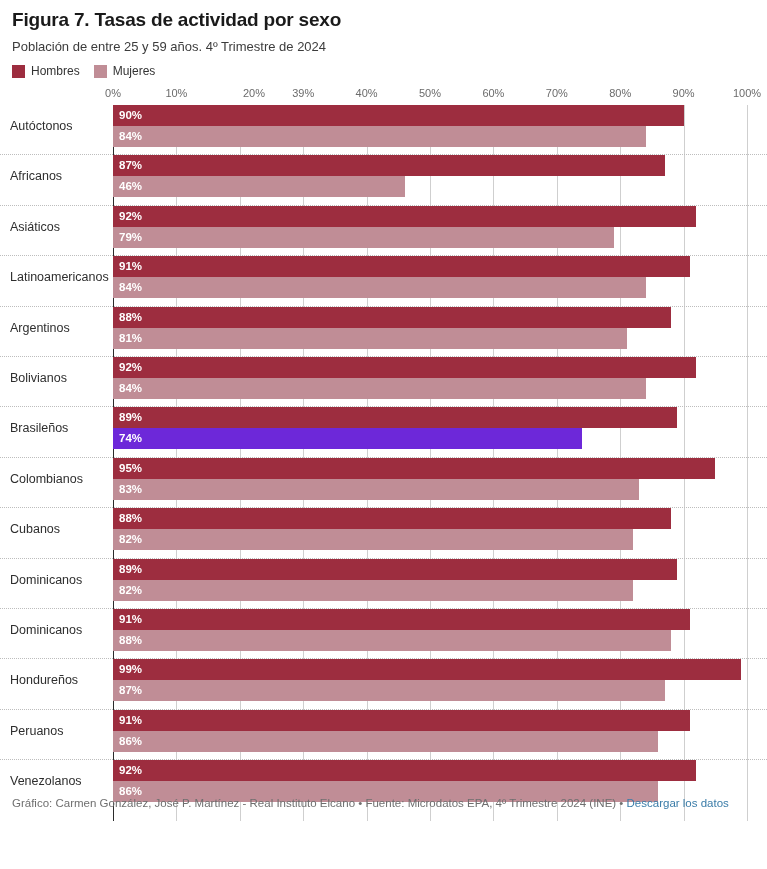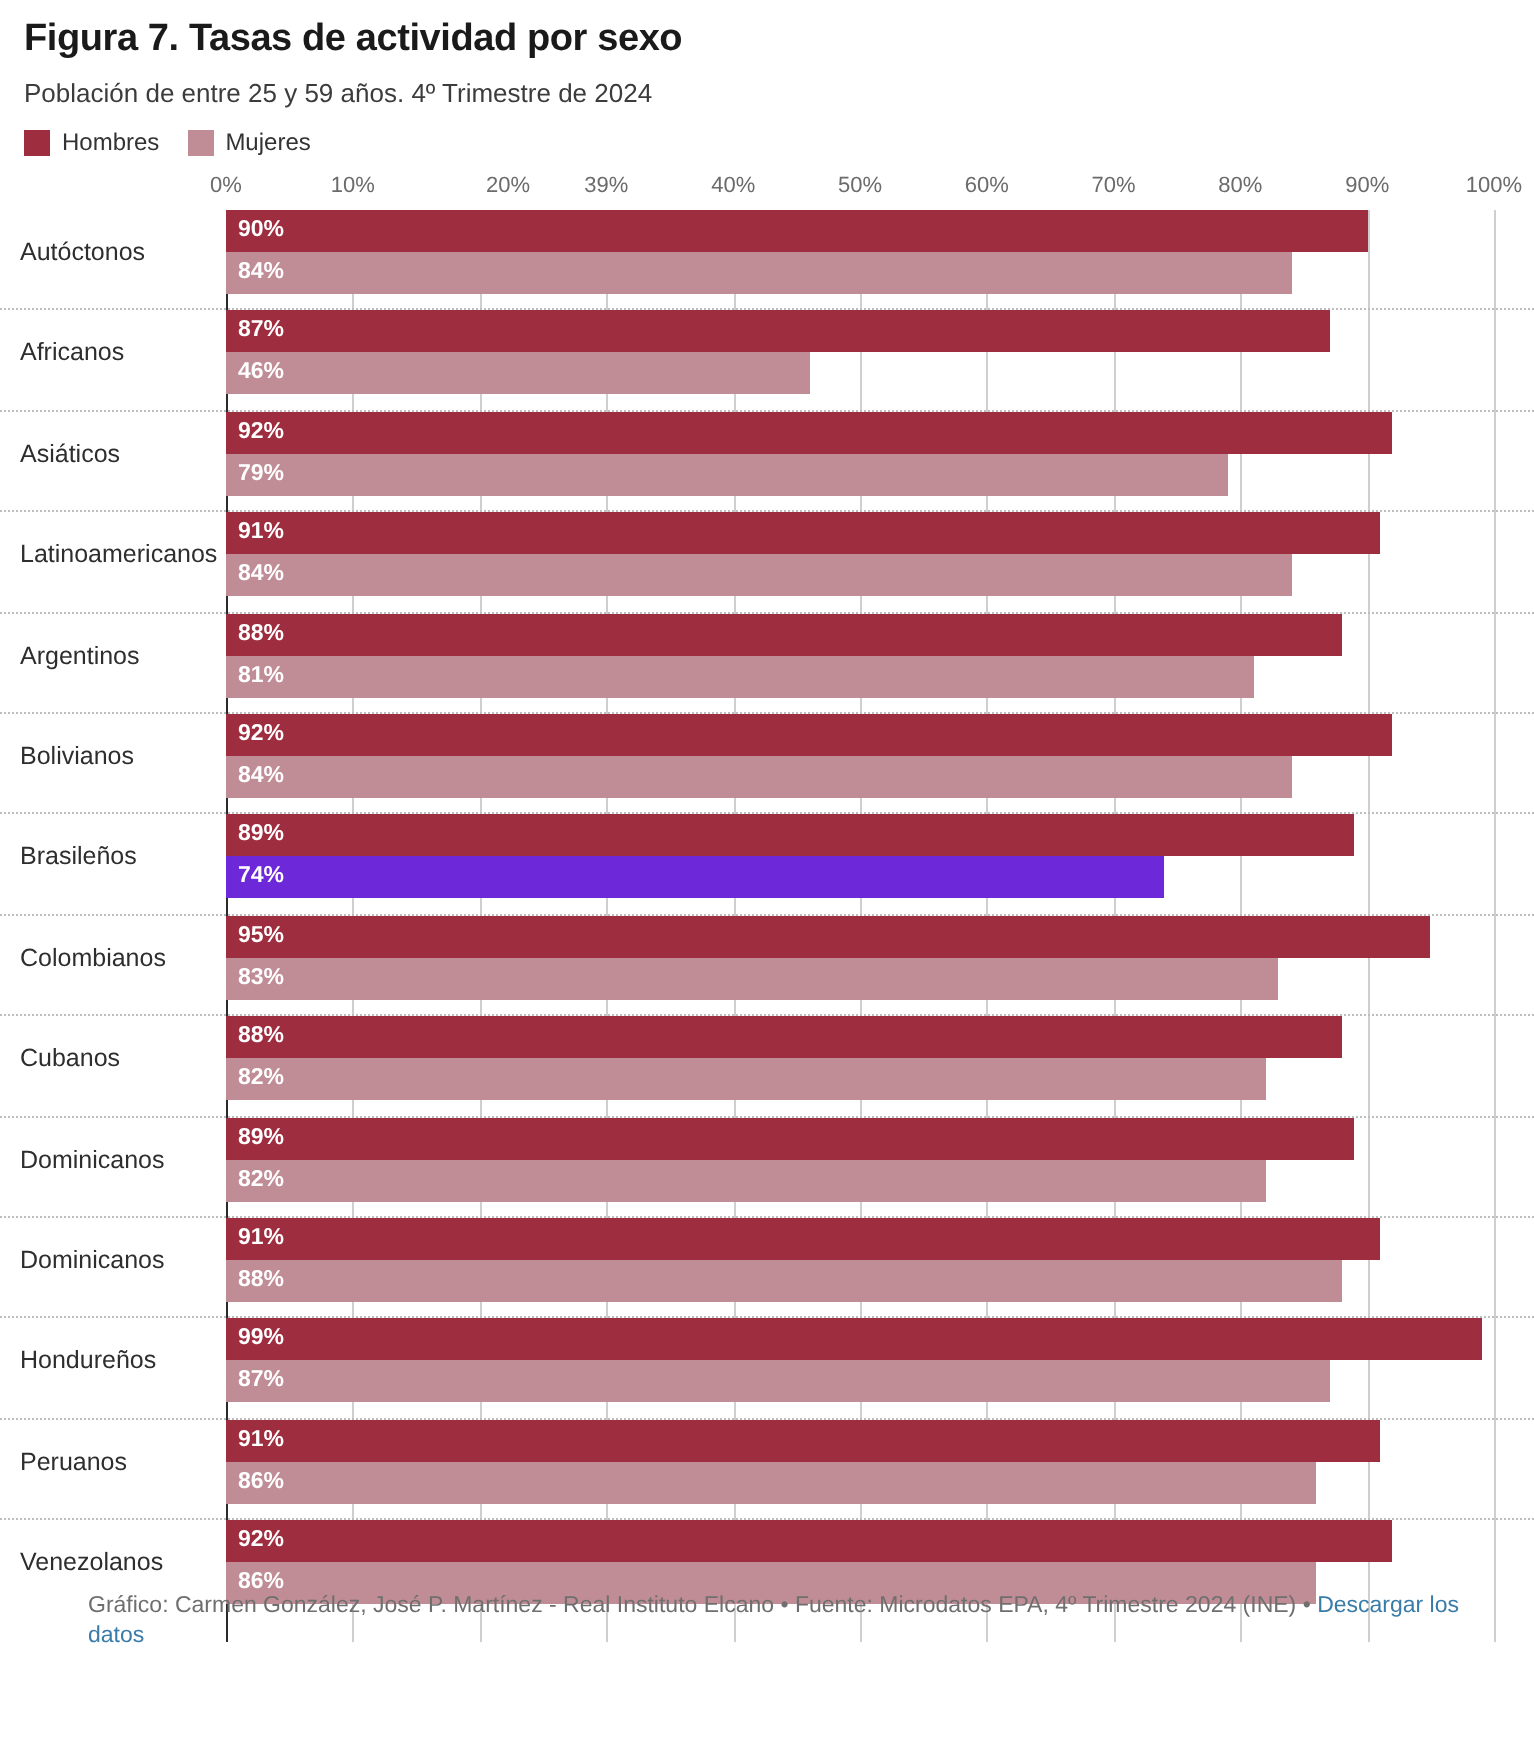--- a/index.html
+++ b/index.html
@@ -164,21 +164,20 @@
     position: absolute;
     left: 0;
     right: 0;
     bottom: 0;
     height: 44px;
     padding: 0 12px;
     box-sizing: border-box;
     display: flex;
     align-items: flex-start;
     padding-top: 10px;
-    margin-left: 32px;
   }
   .footer-text {
     font-size: 11.5px;
     color: #6f6f6f;
     line-height: 15px;
   }
   .footer-link {
     color: #3a7ca8;
     text-decoration: none;
     cursor: pointer;

